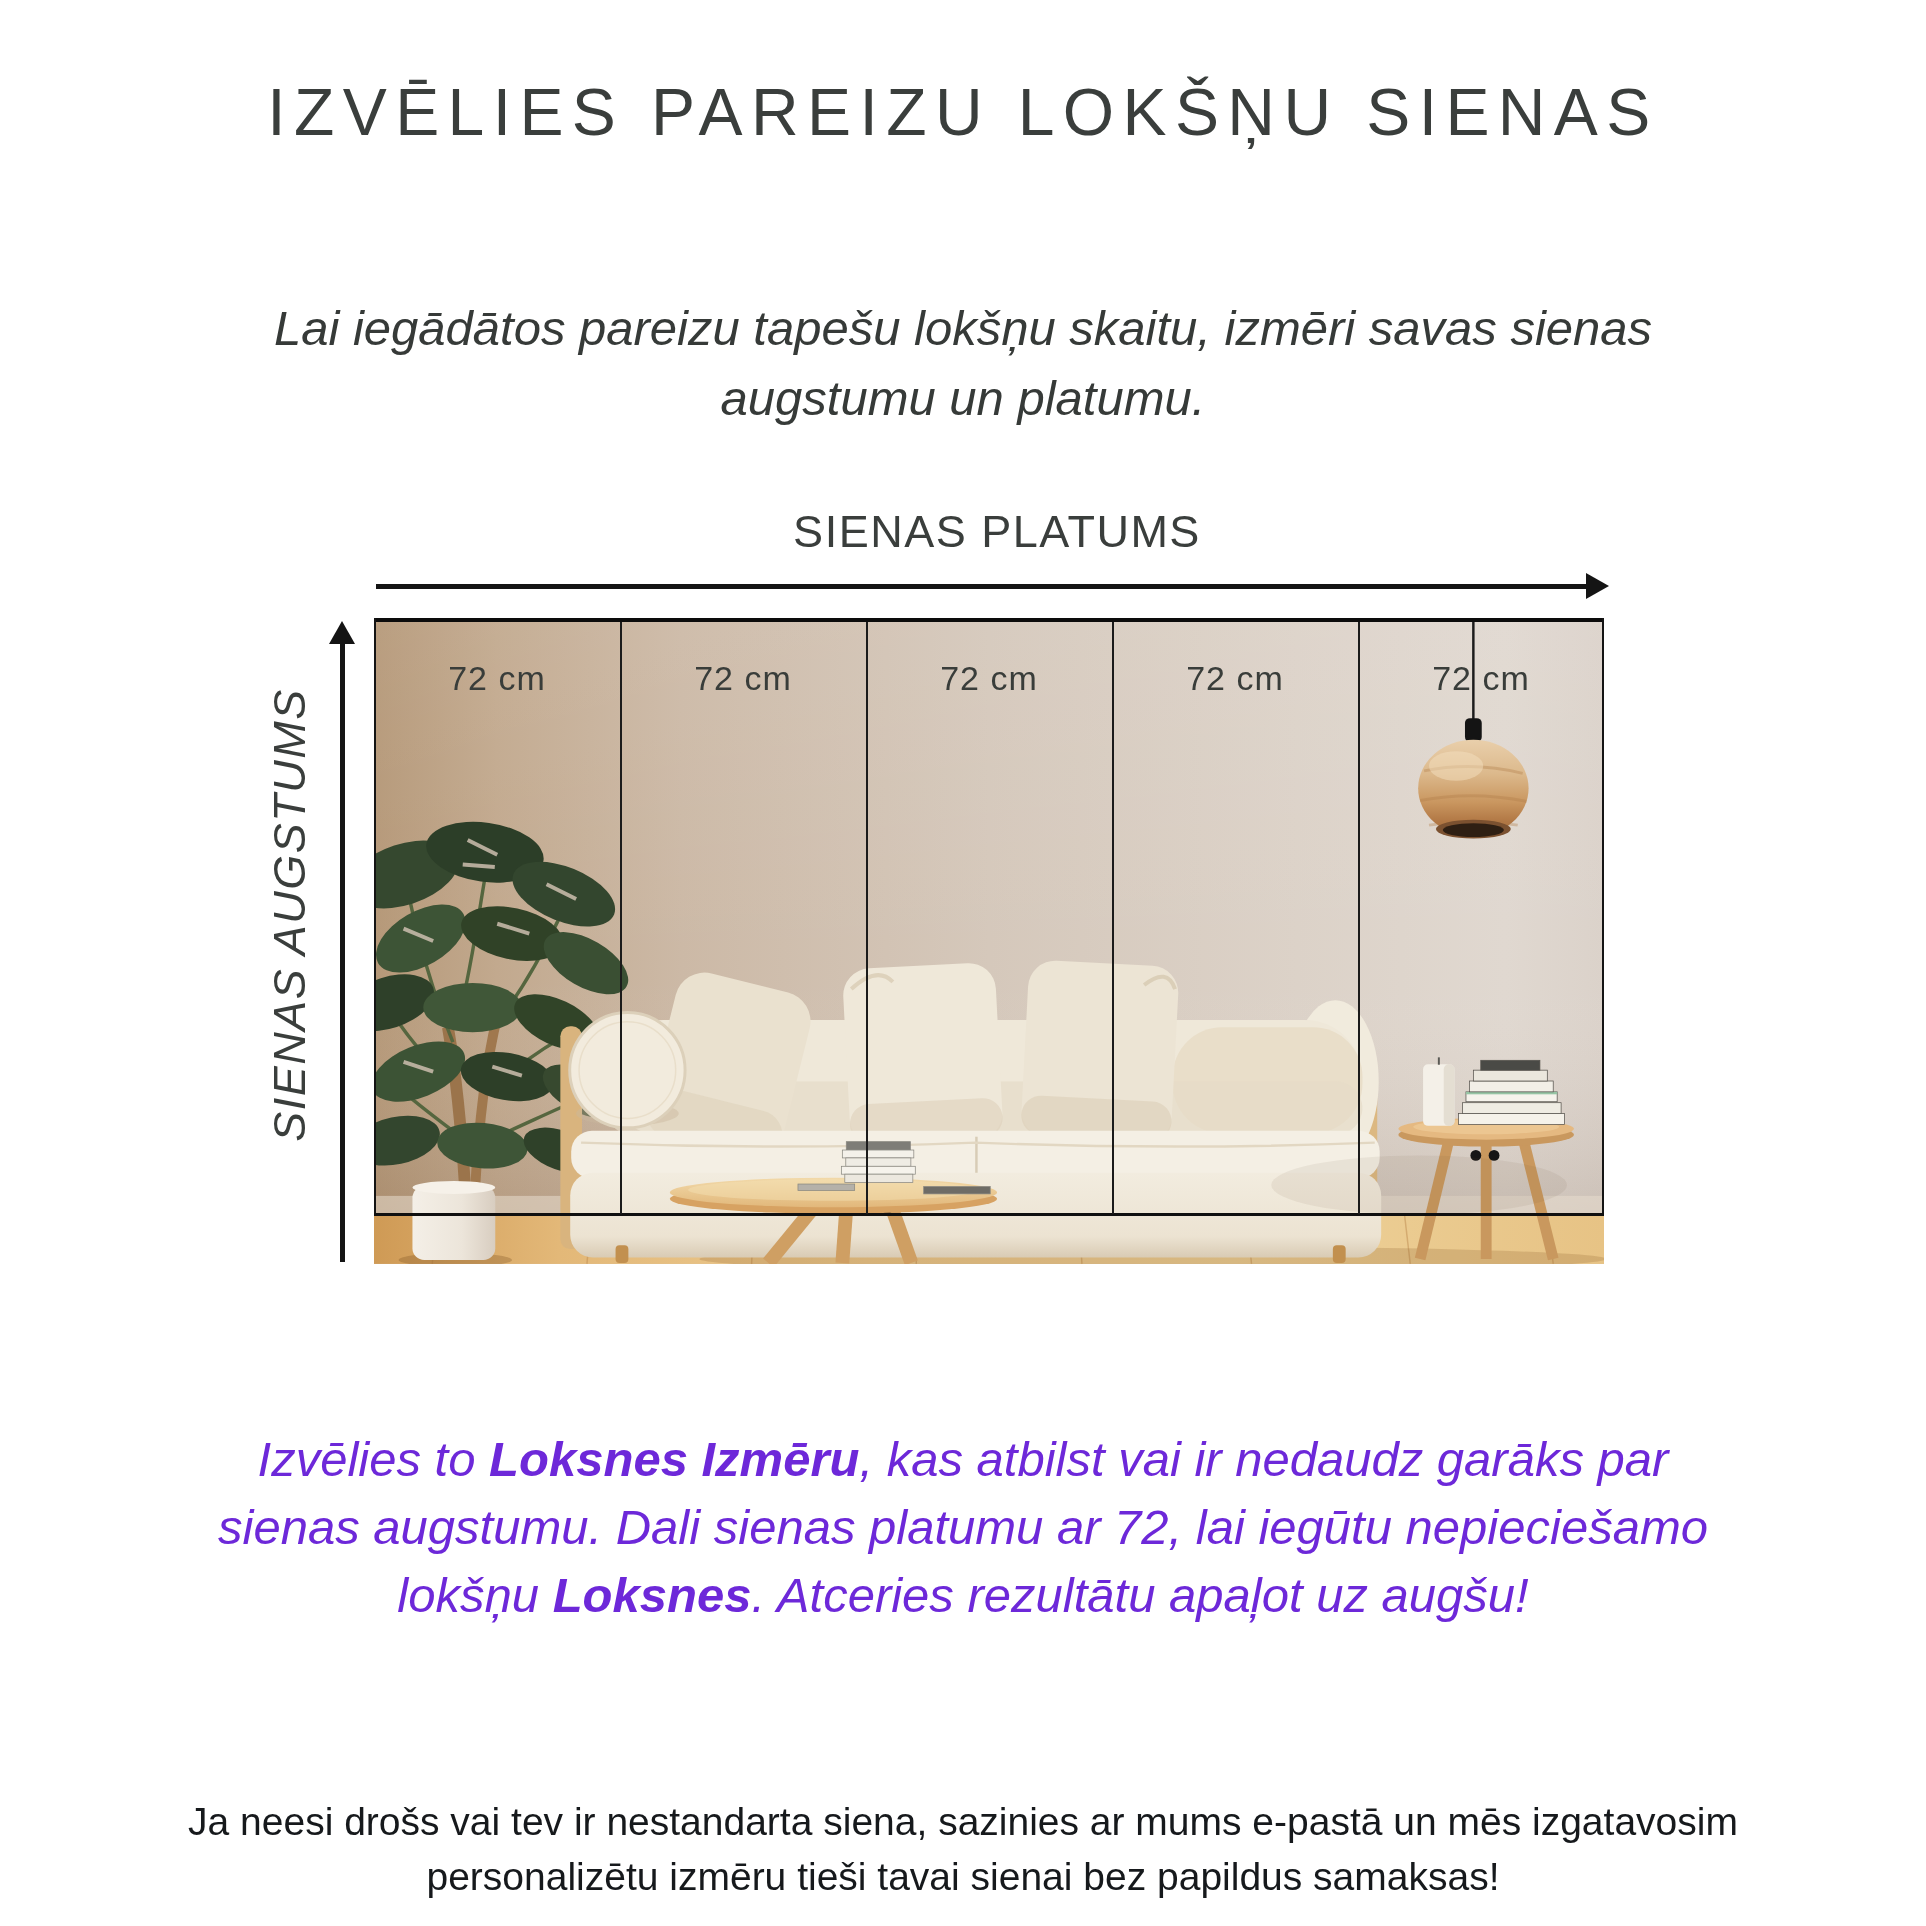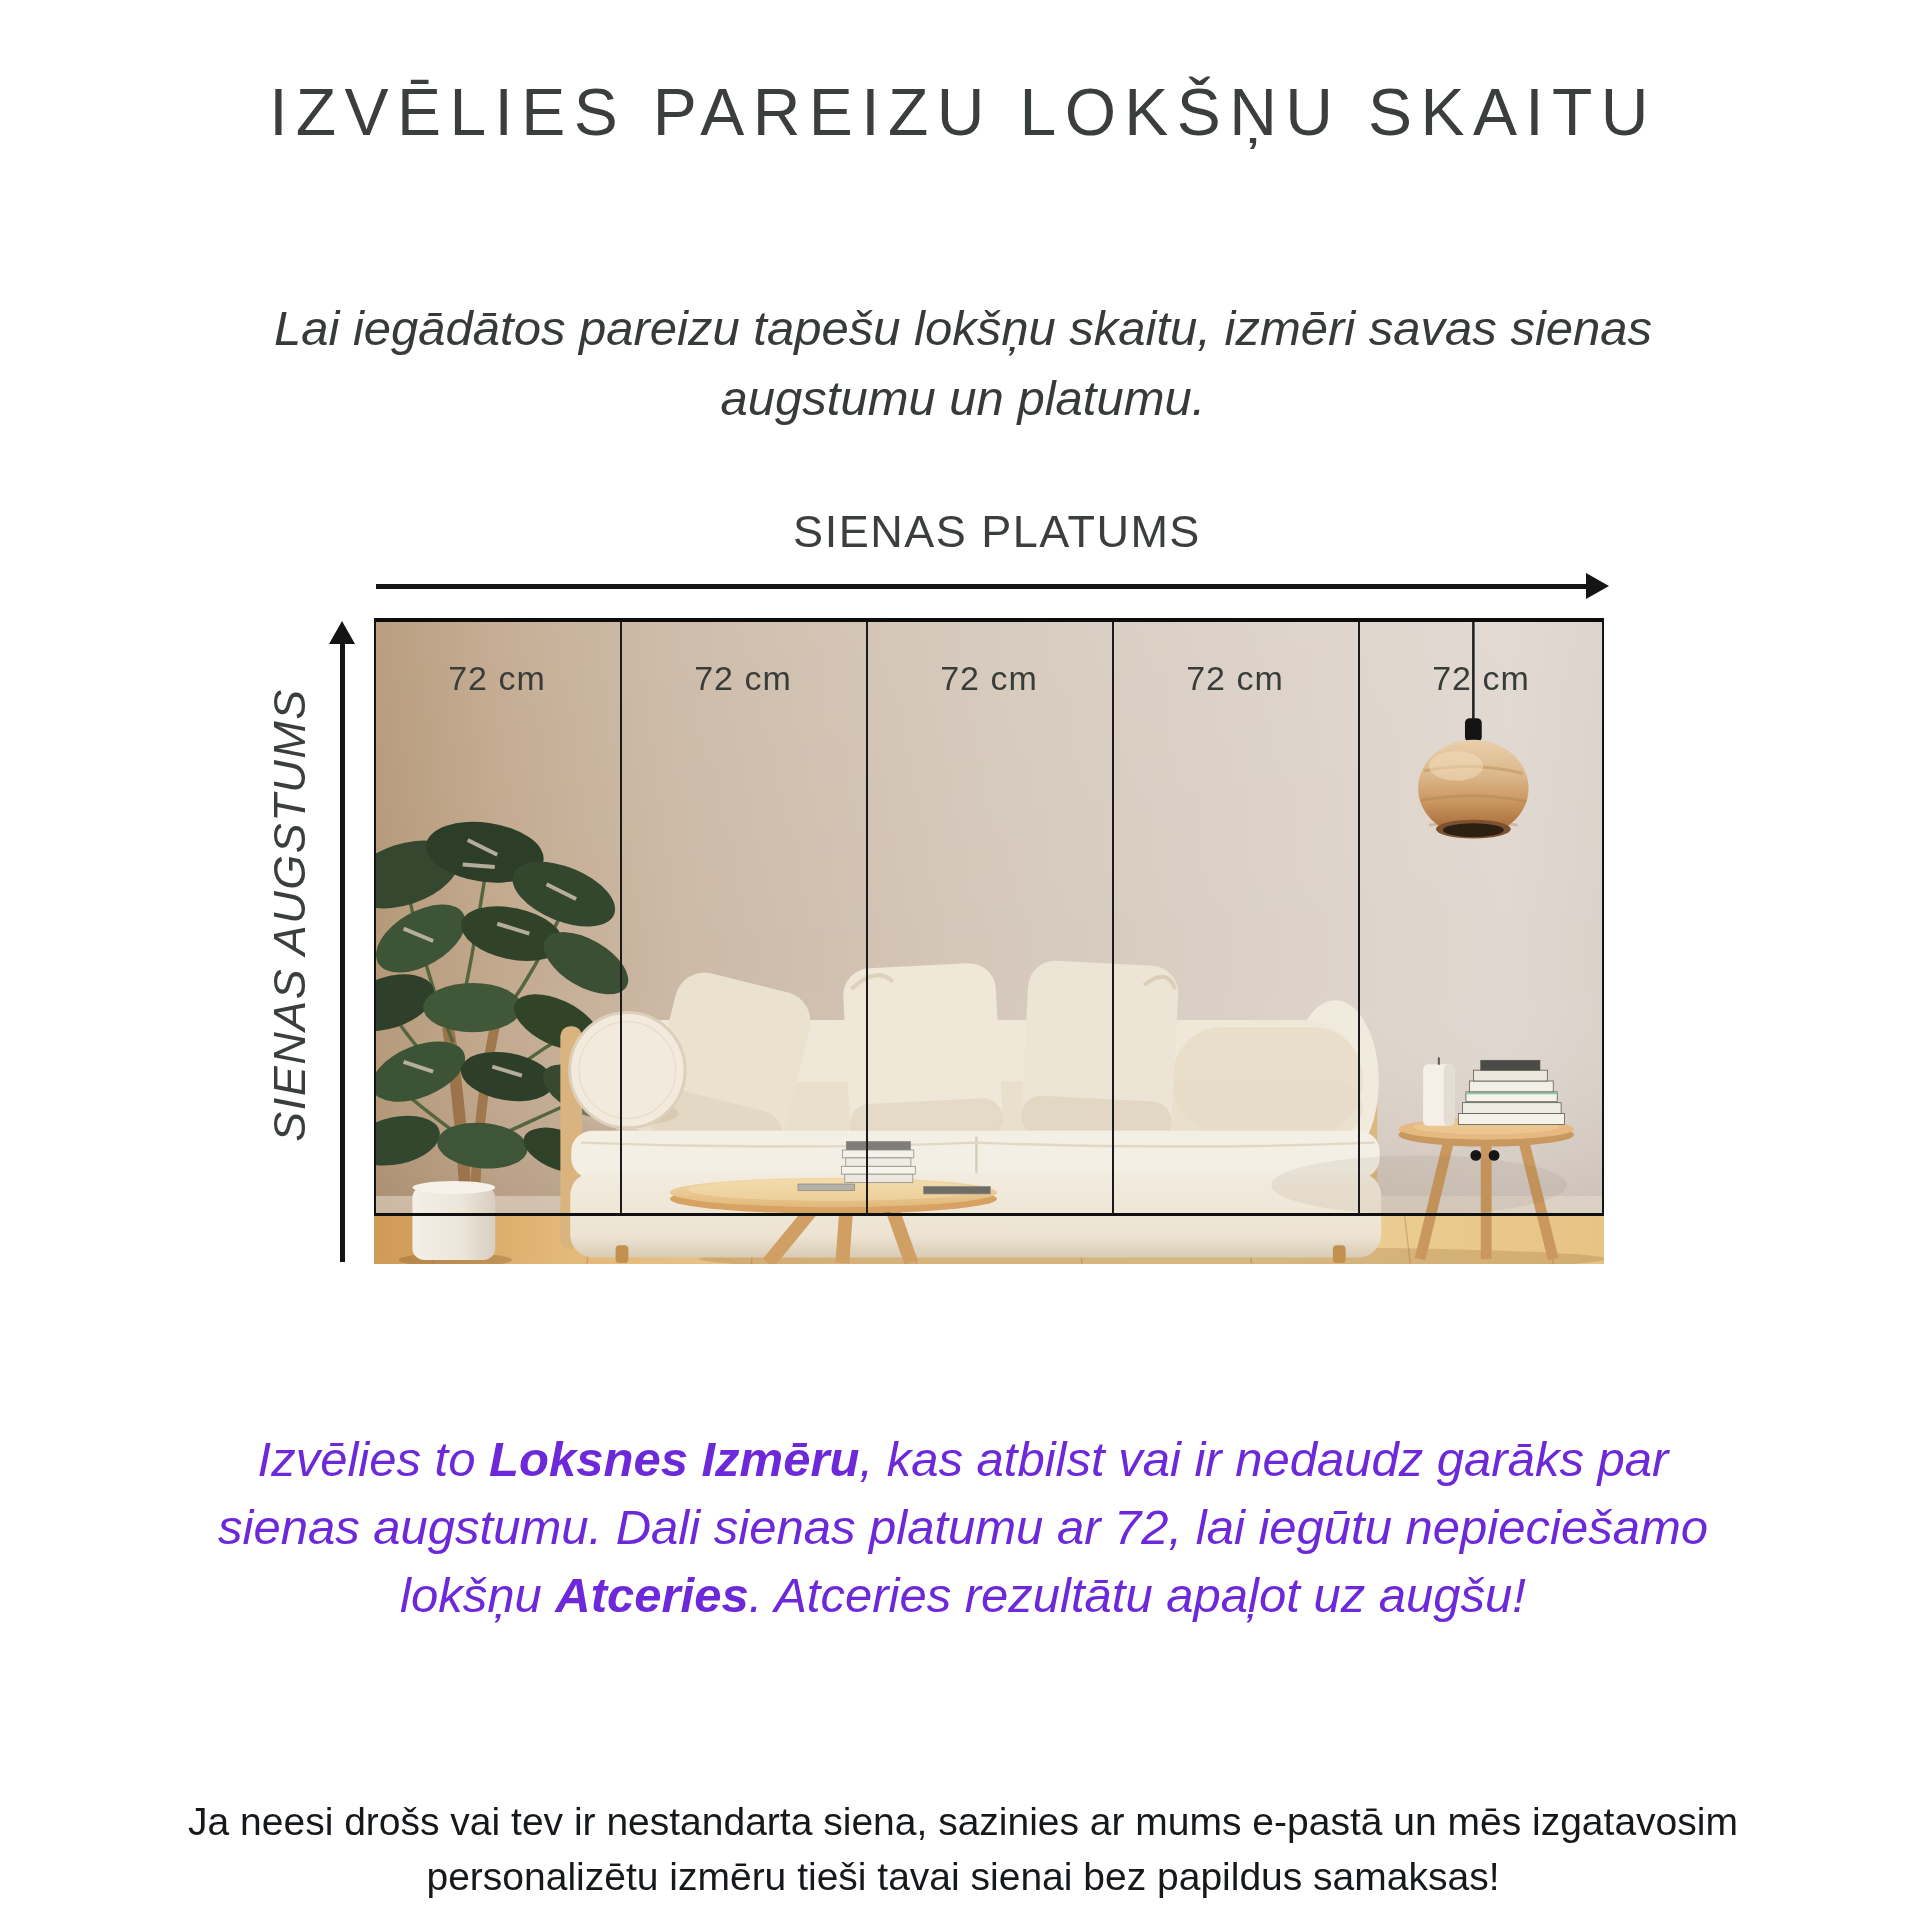--- a/index.html
+++ b/index.html
@@ -49,21 +49,21 @@
   .instructions b{font-weight:700;}
 
   .footer{position:absolute;left:0;right:0;top:1794px;text-align:center;
           font-size:39px;line-height:55px;color:#16191c;}
 </style>
 </head>
 <body>
 
 <div id="canvas">
 
-  <div class="title">IZVĒLIES PAREIZU LOKŠŅU SKAITU</div>
+  <div class="title">IZVĒLIES PAREIZU LOKŠŅU SIENAS</div>
 
   <div class="subtitle">
     <div>Lai iegādātos pareizu tapešu lokšņu skaitu, izmēri savas sienas</div>
     <div>augstumu un platumu.</div>
   </div>
 
   <div class="axis-h">SIENAS PLATUMS</div>
 
   <div class="arrow-h">
     <div class="bar"></div>
@@ -292,21 +292,21 @@
     <div class="sheet-label s1">72 cm</div>
     <div class="sheet-label s2">72 cm</div>
     <div class="sheet-label s3">72 cm</div>
     <div class="sheet-label s4">72 cm</div>
     <div class="sheet-label s5">72 cm</div>
   </div>
 
   <div class="instructions">
     <div><span>Izvēlies to </span><b>Loksnes Izmēru</b><span>, kas atbilst vai ir nedaudz garāks par</span></div>
     <div>sienas augstumu. Dali sienas platumu ar 72, lai iegūtu nepieciešamo</div>
-    <div><span>lokšņu </span><b>Atceries</b><span>. Atceries rezultātu apaļot uz augšu!</span></div>
+    <div><span>lokšņu </span><b>Loksnes</b><span>. Atceries rezultātu apaļot uz augšu!</span></div>
   </div>
 
   <div class="footer">
     <div>Ja neesi drošs vai tev ir nestandarta siena, sazinies ar mums e-pastā un mēs izgatavosim</div>
     <div>personalizētu izmēru tieši tavai sienai bez papildus samaksas!</div>
   </div>
 
 </div>
 
 

